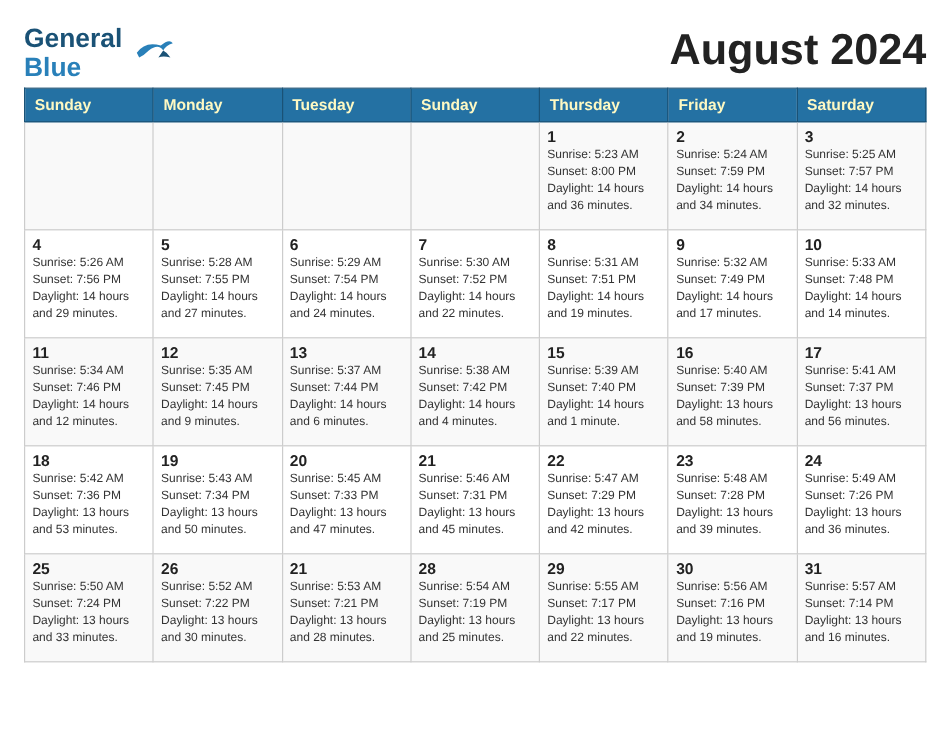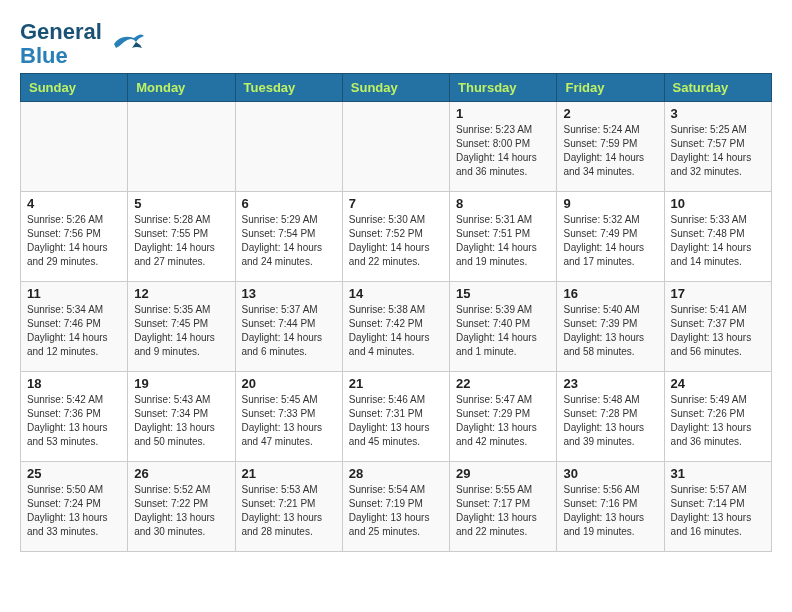--- a/index.html
+++ b/index.html
@@ -45,21 +45,21 @@
     .location {
       font-size: 16px;
       color: #555;
     }
     table {
       width: 100%;
       border-collapse: collapse;
     }
     thead th {
       background-color: #2471a3;
-      color: #bef264;
+      color: #fef9c3;
       text-align: left;
       padding: 6px 8px;
       font-size: 13px;
       font-weight: bold;
       border: 1px solid #1a5276;
     }
     tbody td {
       border: 1px solid #ccc;
       vertical-align: top;
       padding: 4px 6px;
@@ -97,20 +97,21 @@
       <div class="logo-text">
         General<br><span>Blue</span>
       </div>
     </div>
     <svg class="logo-bird" viewBox="0 0 40 36">
       <path d="M8,18 Q15,8 28,12 Q35,6 38,10 Q32,12 30,16 Q26,10 18,16 Q14,20 10,22 Z" fill="#2980b9"></path>
       <path d="M30,16 Q34,18 36,22 Q30,20 26,22 Z" fill="#1a5276"></path>
     </svg>
   </div>
   <div class="title-block">
+    <div class="month-year">August 2024</div>
   </div>
 </div>
 
 <table>
   <thead>
     <tr>
     <th>Sunday</th>
         <th>Monday</th>
         <th>Tuesday</th>
         <th>Sunday</th>

